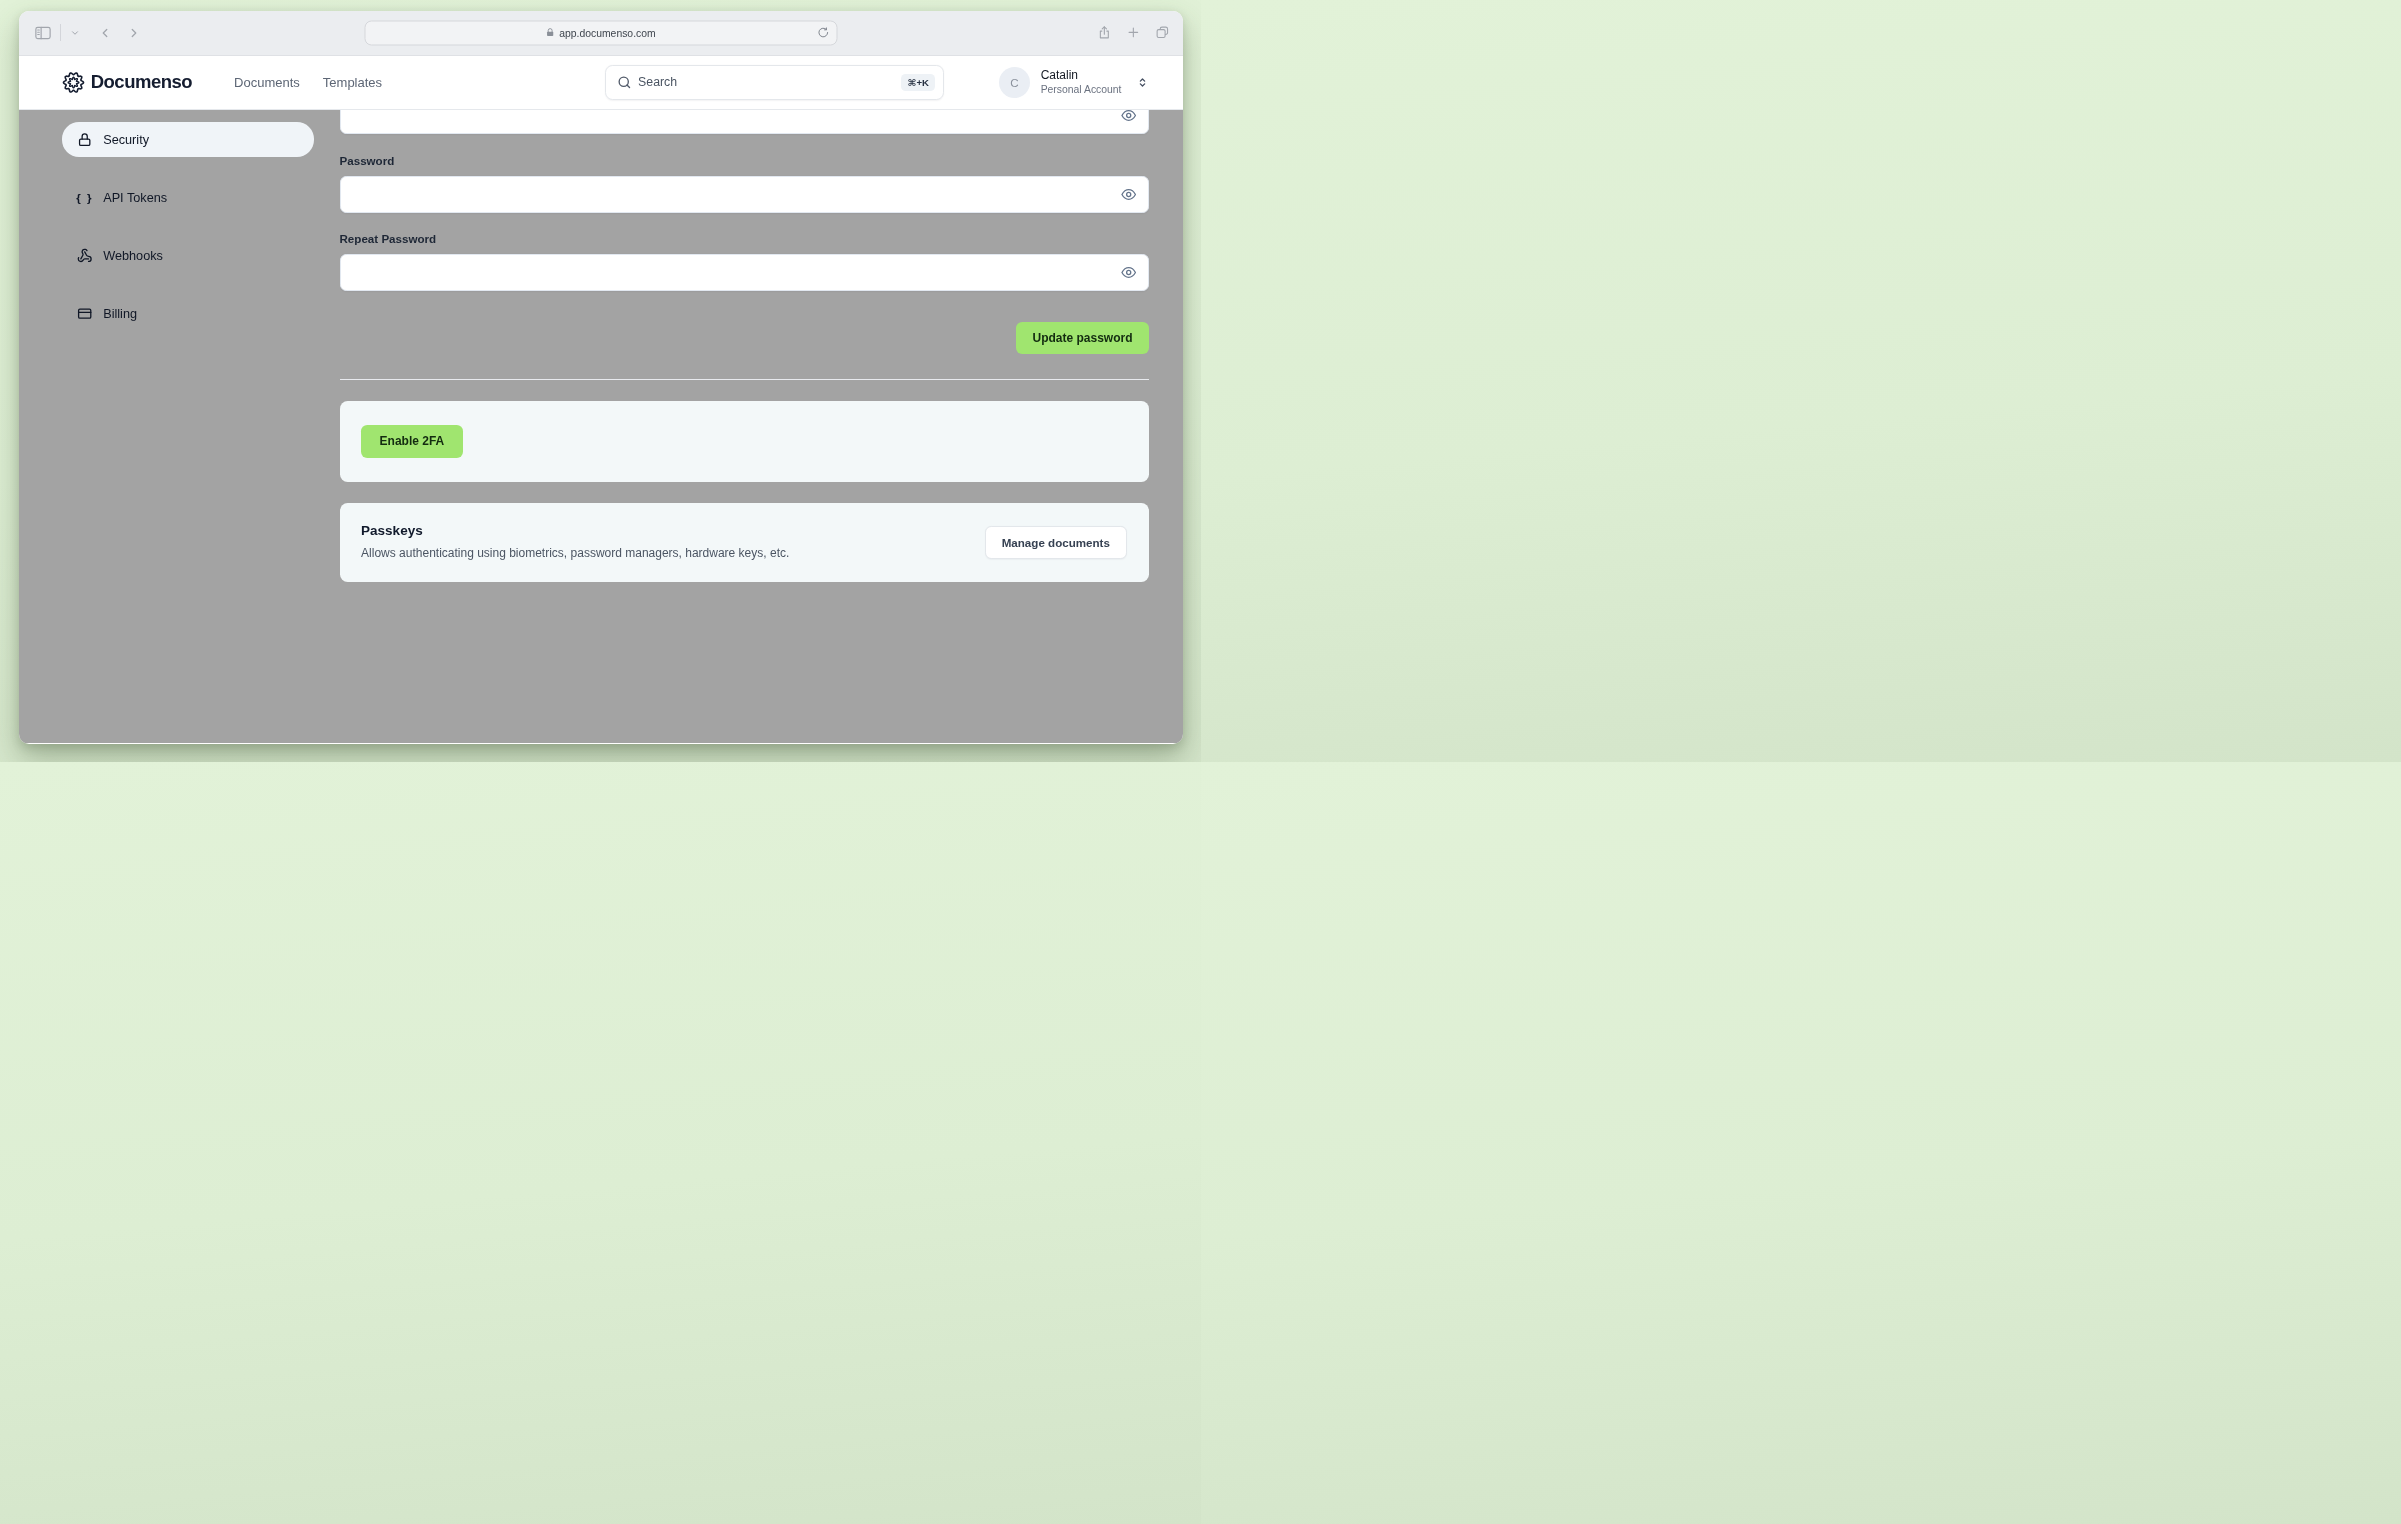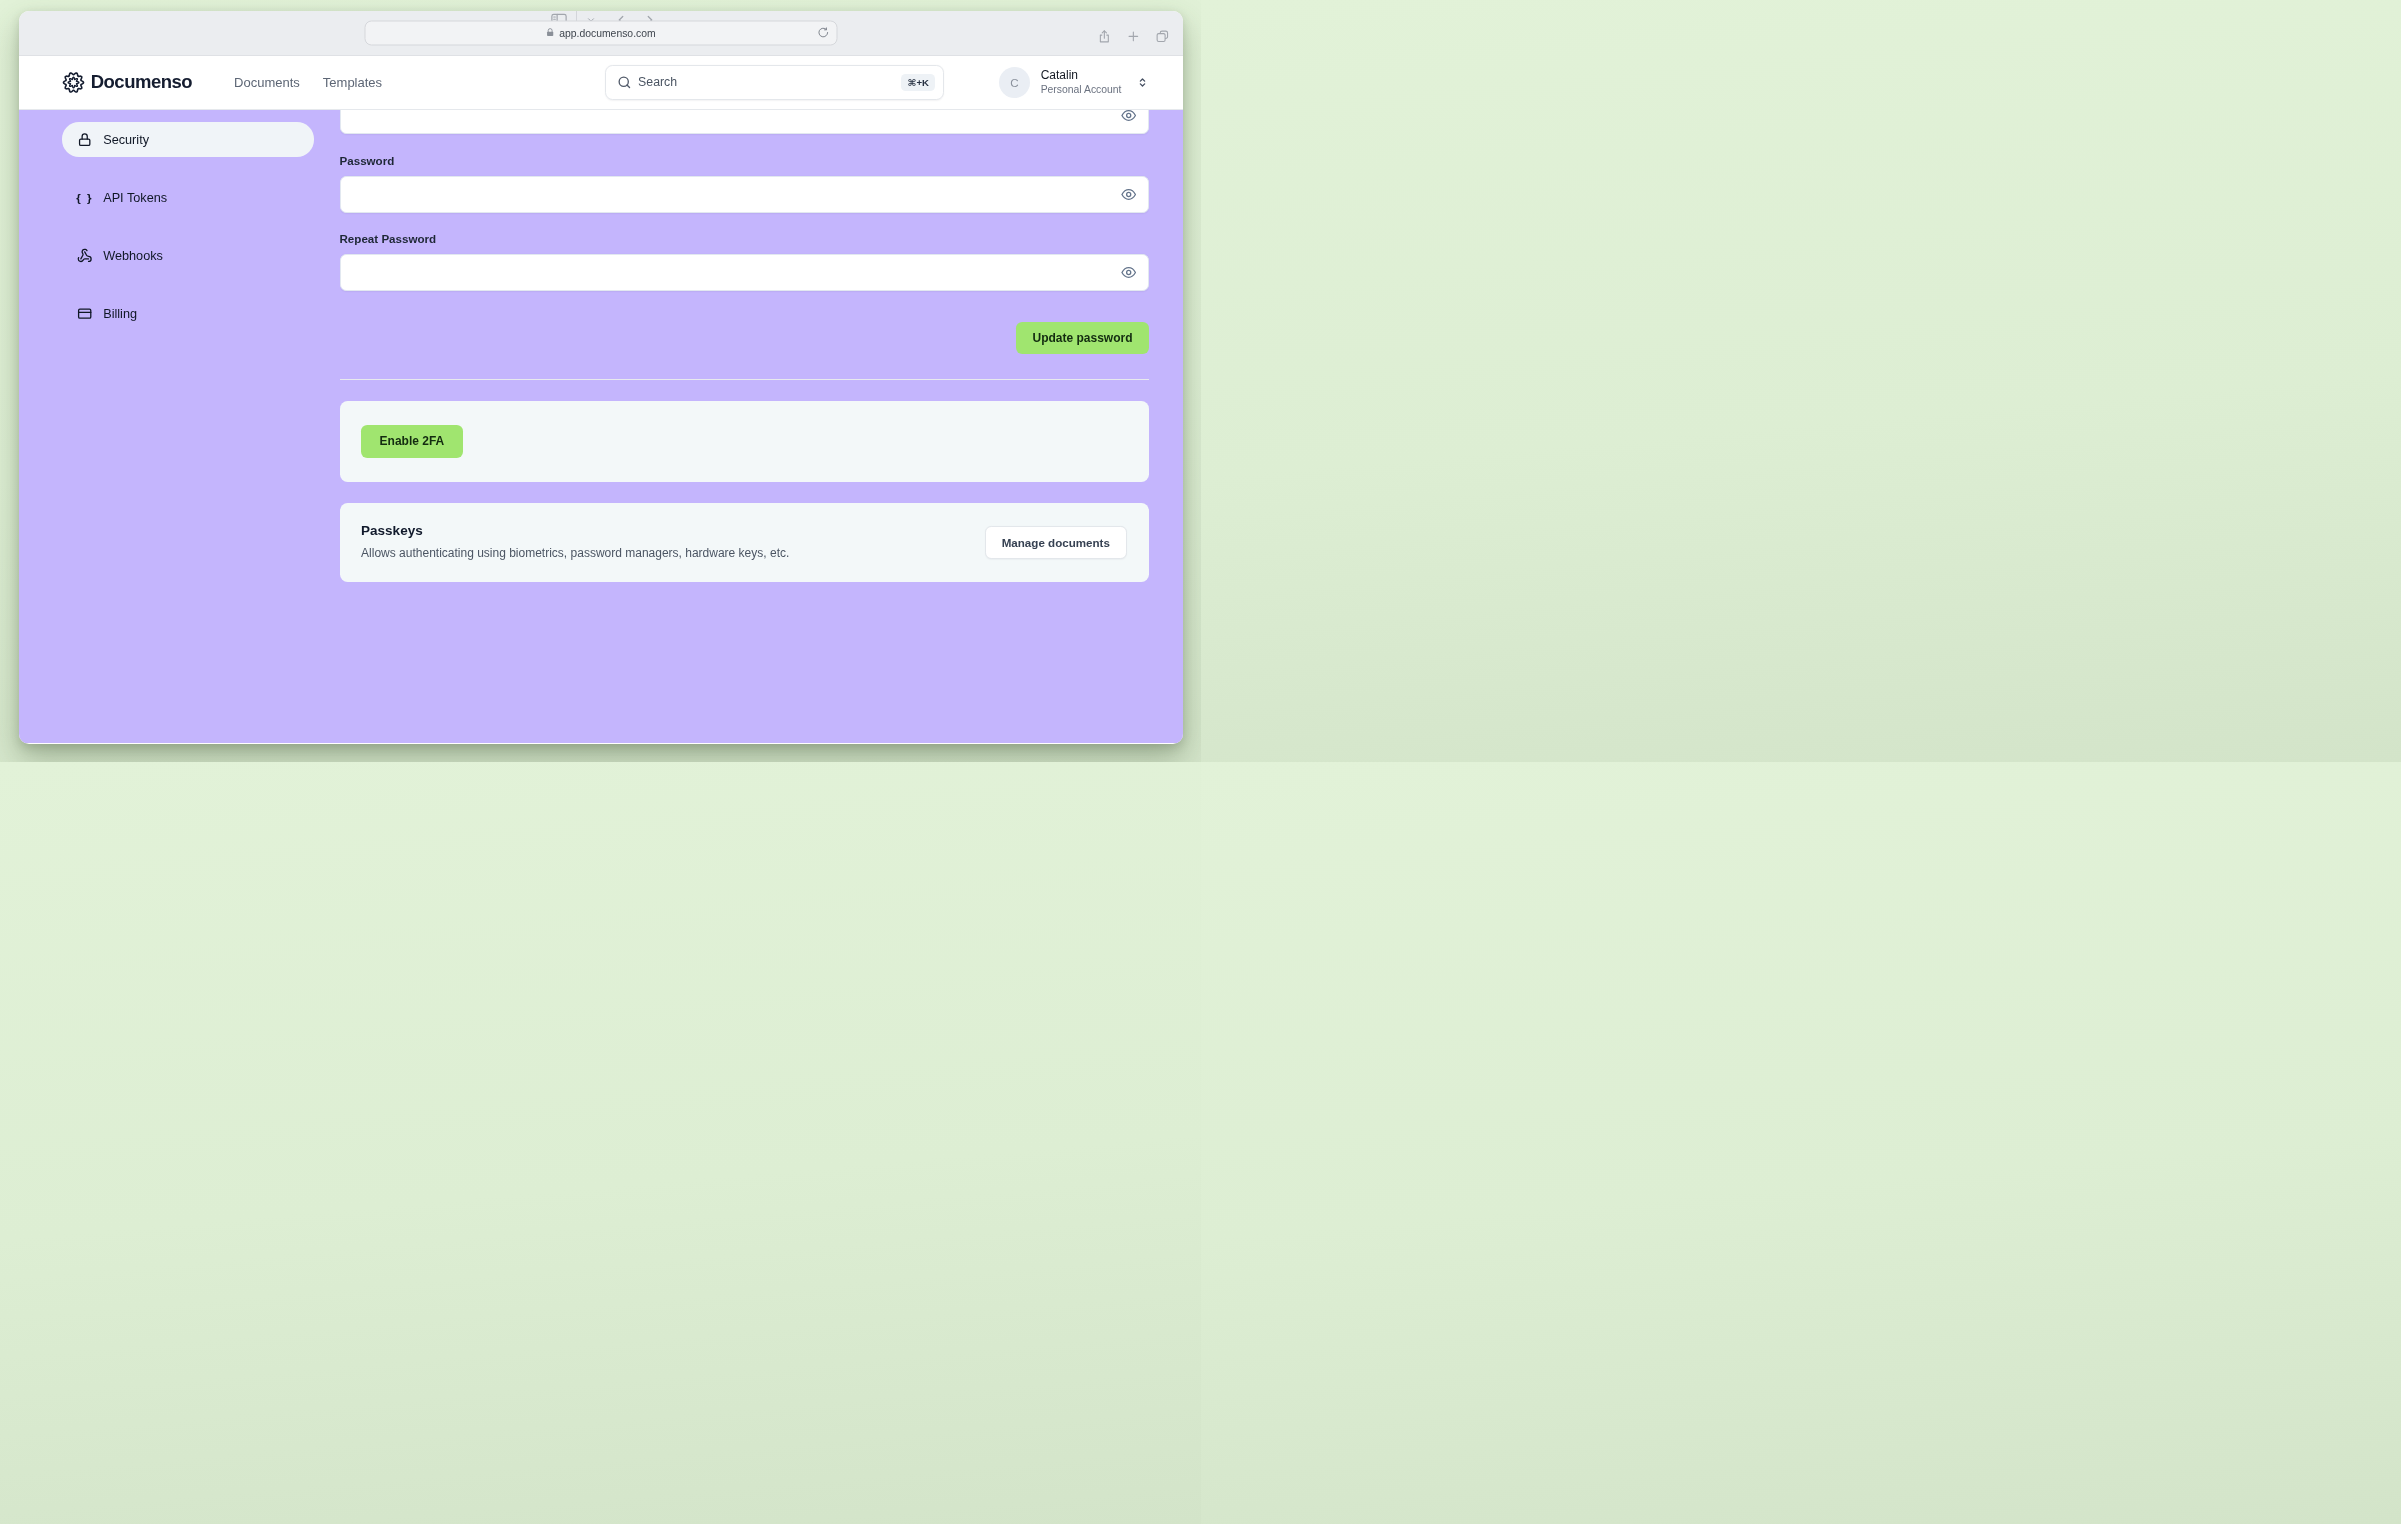--- a/index.html
+++ b/index.html
@@ -13,36 +13,36 @@
 
   
   .window{
     position:absolute; left:18.5px; top:10.8px; width:1164px; height:733px;
     background:#fff; border-radius:10px; overflow:hidden;
     box-shadow:0 14px 31px rgba(60,80,50,.35), 0 3.1px 9.3px rgba(60,80,50,.18);
   }
   .chrome{
     height:45px; background:#ebedf0; border-bottom:0.8px solid #dfe1e5;
     display:flex; align-items:center; position:relative;
-    padding:0 9.3px 0 15.4px; color:#9ba0a8;flex-direction:column;
+    padding:0 9.3px 0 15.4px; color:#9ba0a8;
   }
   .chrome-left{ display:flex; align-items:center; gap:0; }
   .chrome-divider{ width:0.8px; height:17px; background:#d3d5da; margin:0 9.3px 0 7.7px; }
   .chrome-btn{ background:none; border:none; color:#a2a6ad; padding:0; cursor:default; display:flex; align-items:center; }
   .url-pill{
     position:absolute; left:50%; top:50%; transform:translate(-50%,-50%);
     width:473px; height:25px; background:#f2f3f5; border:0.8px solid #d5d7db;
     border-radius:7px; display:flex; align-items:center; justify-content:center;
     color:#3f454e; font-size:10.4px; gap:4.6px;
   }
   .url-reload{ position:absolute; right:7px; top:50%; transform:translateY(-50%); color:#7c828b; }
   .chrome-right{ margin-left:auto; display:flex; align-items:center; gap:14.7px; padding-right:3.1px; }
 
   
-  .page{ height:687px; display:flex; flex-direction:column; background:#c4b5fd; }
+  .page{ height:687px; display:flex; flex-direction:column; background:#a3a3a3; }
   .app-header{
     height:54px; flex:0 0 54px; display:flex; align-items:center;
     padding:0 34px 0 43px; background:#fff; border-bottom:0.8px solid #e5e8ec;
     position:relative; z-index:2;
   }
   .brand{ display:flex; align-items:center; gap:6.2px; }
   .brand-name{ font-size:18.5px; font-weight:700; color:#151d30; letter-spacing:-0.5px; }
   .top-nav{ display:flex; gap:23px; margin-left:42px; }
   .top-nav a{ font-size:13px; font-weight:500; color:#5d6675; text-decoration:none; }
   .search-pill{

